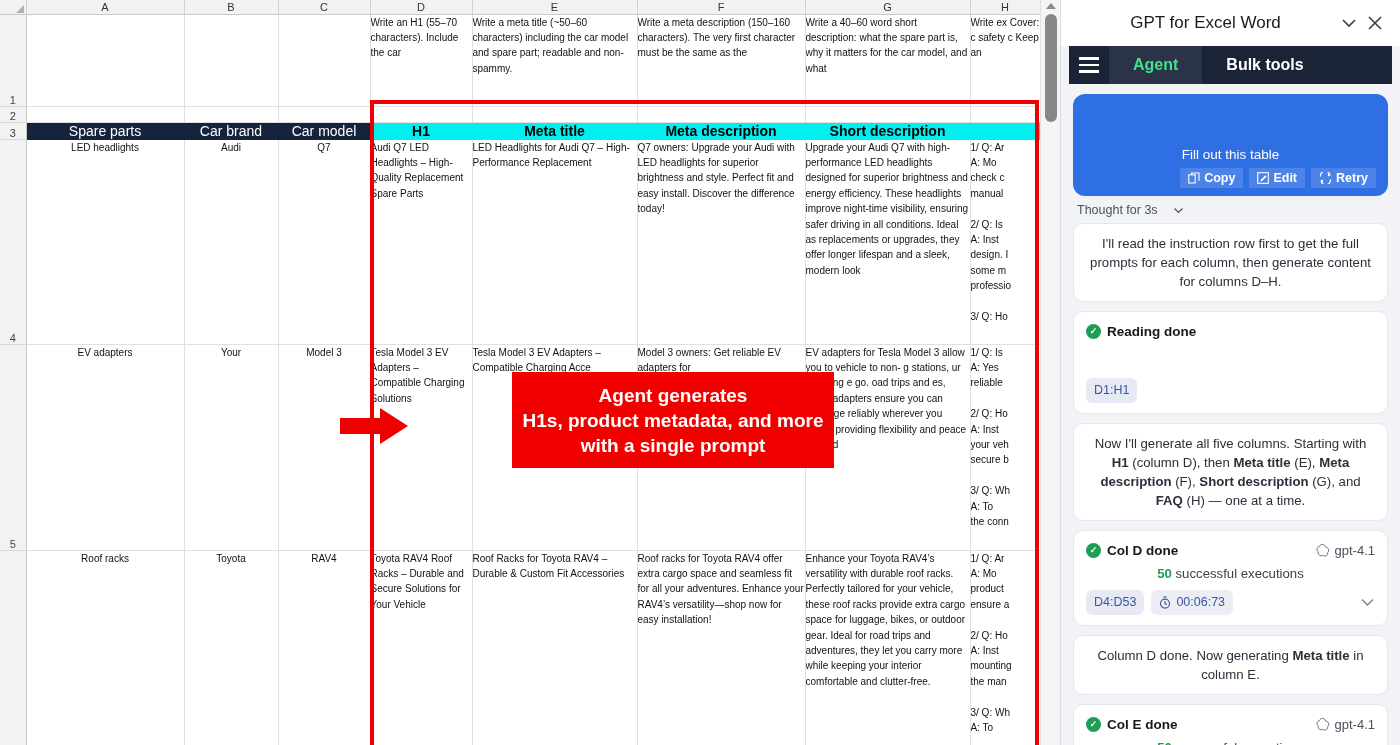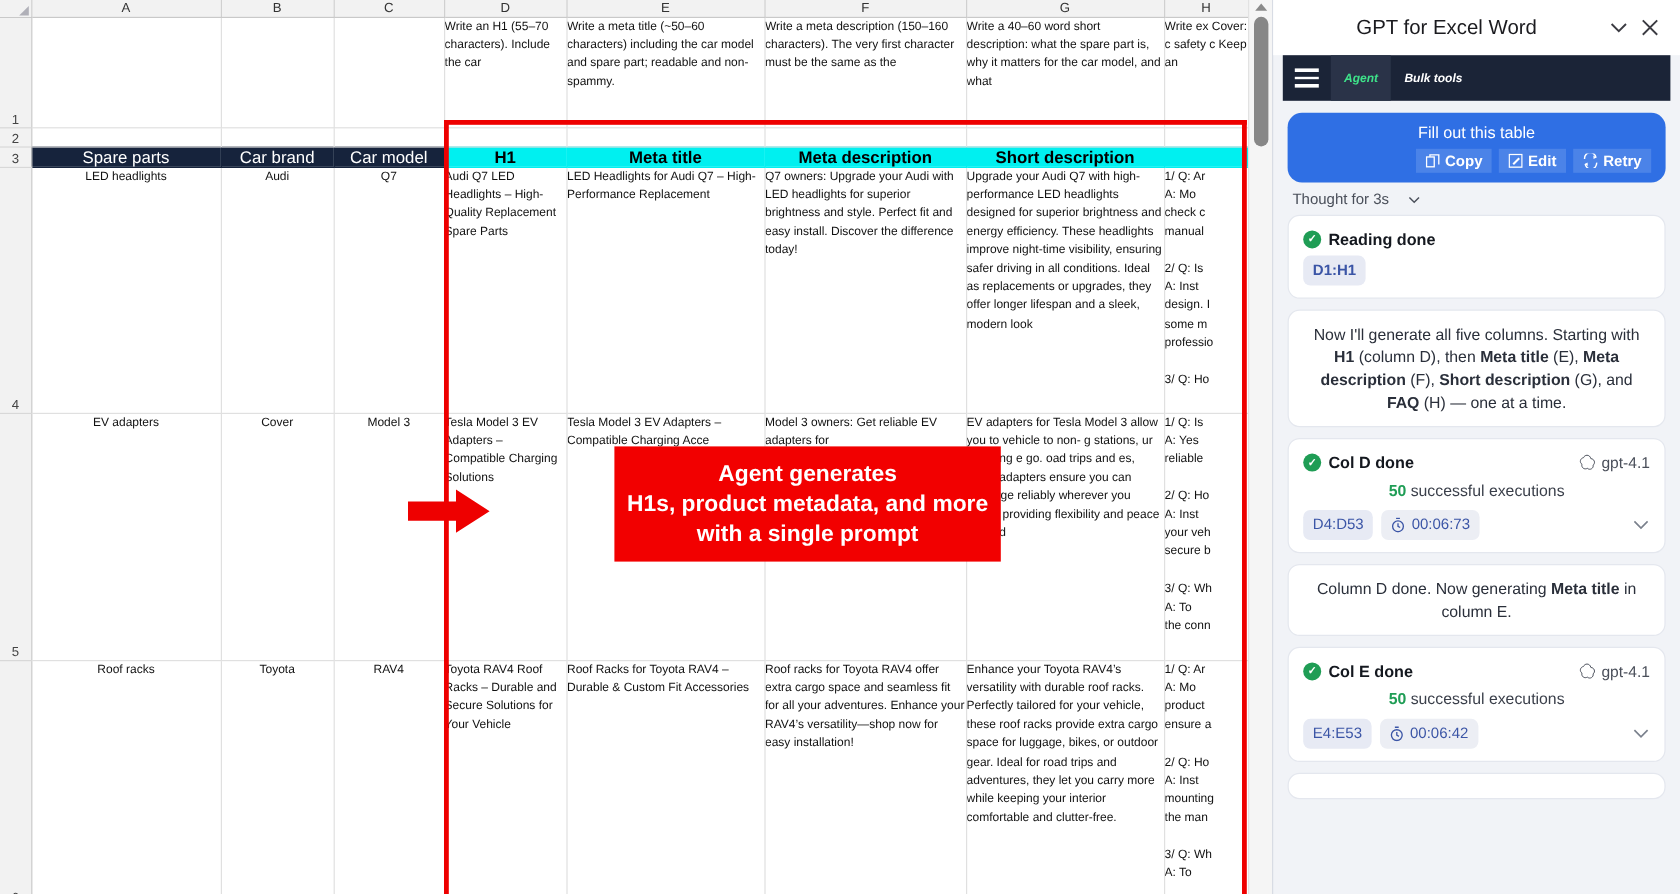--- a/index.html
+++ b/index.html
@@ -205,46 +205,45 @@
     display: flex; flex-direction: column;
     align-items: center; justify-content: center;
     gap: 4px;
     cursor: pointer;
   }
   .hamburger span {
     display: block; width: 20px; height: 2.5px; background: #fff;
   }
   .navtab {
     display: flex; align-items: center;
-    padding: 0 11px;
-    font-size: 10px;
+    padding: 0 24px;
+    font-size: 16px;
     font-weight: bold;
     color: #ffffff;
     cursor: pointer;
-    font-style: italic;
   }
   .navtab.active {
     color: #3ee38a;
     background: #2a3348;
   }
 
   .chat {
     flex: 1;
     overflow: hidden;
     padding: 10px 12px 0 12px;
   }
 
   .user-bubble {
     background: #2f6fe4;
     border-radius: 12px;
     padding: 9px 12px 8px 12px;
     color: #fff;
     font-size: 13.5px;
   }
-  .user-bubble .utext { margin-bottom: 6px; }
+  .user-bubble .utext { margin-bottom: 6px; margin-top: 44px; }
   .ub-actions { display: flex; justify-content: flex-end; gap: 6px; }
   .ub-btn {
     background: #4b83e8;
     border-radius: 0;
     padding: 3px 8px;
     font-size: 12.5px;
     font-weight: bold;
     color: #fff;
     display: flex; align-items: center; gap: 4px;
     cursor: pointer;
@@ -303,21 +302,21 @@
     color: #3b55a6;
     display: flex; align-items: center; gap: 5px;
   }
   .chip.time { background: #eceef4; color: #3b55a6; }
   .chev-down {
     margin-left: auto;
     color: #7a808c;
     cursor: pointer;
     font-size: 13px;
   }
-  .rng-chip { font-weight: bold; }
+  .rng-chip { font-weight: normal; margin-top: 33px; }
 </style>
 </head>
 <body>
 
 <div id="app">
 
   <div class="sheet-wrap">
 
     <table class="grid">
       <colgroup>
@@ -402,21 +401,21 @@
 design. I
 some m
 professio
 
 3/ Q: Ho</td>
       </tr>
 
       <tr class="r5">
         <td class="rowhdr">5</td>
         <td class="cell center">EV adapters</td>
-        <td class="cell center">Cover</td>
+        <td class="cell center">Your</td>
         <td class="cell center">Model 3</td>
         <td class="cell">Tesla Model 3 EV Adapters – Compatible Charging Solutions</td>
         <td class="cell">Tesla Model 3 EV Adapters – Compatible Charging Acce</td>
         <td class="cell">Model 3 owners: Get reliable EV adapters for</td>
         <td class="cell">EV adapters for Tesla Model 3 allow you to vehicle to non- g stations, ur charging e go. oad trips and es, these adapters ensure you can recharge reliably wherever you travel, providing flexibility and peace of mind</td>
         <td class="cell" style="white-space:pre-line">1/ Q: Is
    A: Yes
 reliable
 
 2/ Q: Ho
@@ -527,20 +526,23 @@
         </div>
       </div>
 
       <div class="thought-row">
         <span>Thought for 3s</span>
         <svg width="11" height="11" viewBox="0 0 11 11">
             <path d="M1.5 3.5 L5.5 7.5 L9.5 3.5" stroke="#4a4f5a" stroke-width="1.2" fill="none"></path>
           </svg>
       </div>
 
+      <div class="card">
+        <span>I'll read the instruction row first to get the full prompts for each column, then generate content for columns D–H.</span>
+      </div>
 
       <div class="card">
         <div class="card-head">
           <div class="card-head-left">
             <span class="check-badge">✓</span>
             <span>Reading done</span>
           </div>
         </div>
         <div class="chips">
           <span class="chip rng-chip">D1:H1</span>

